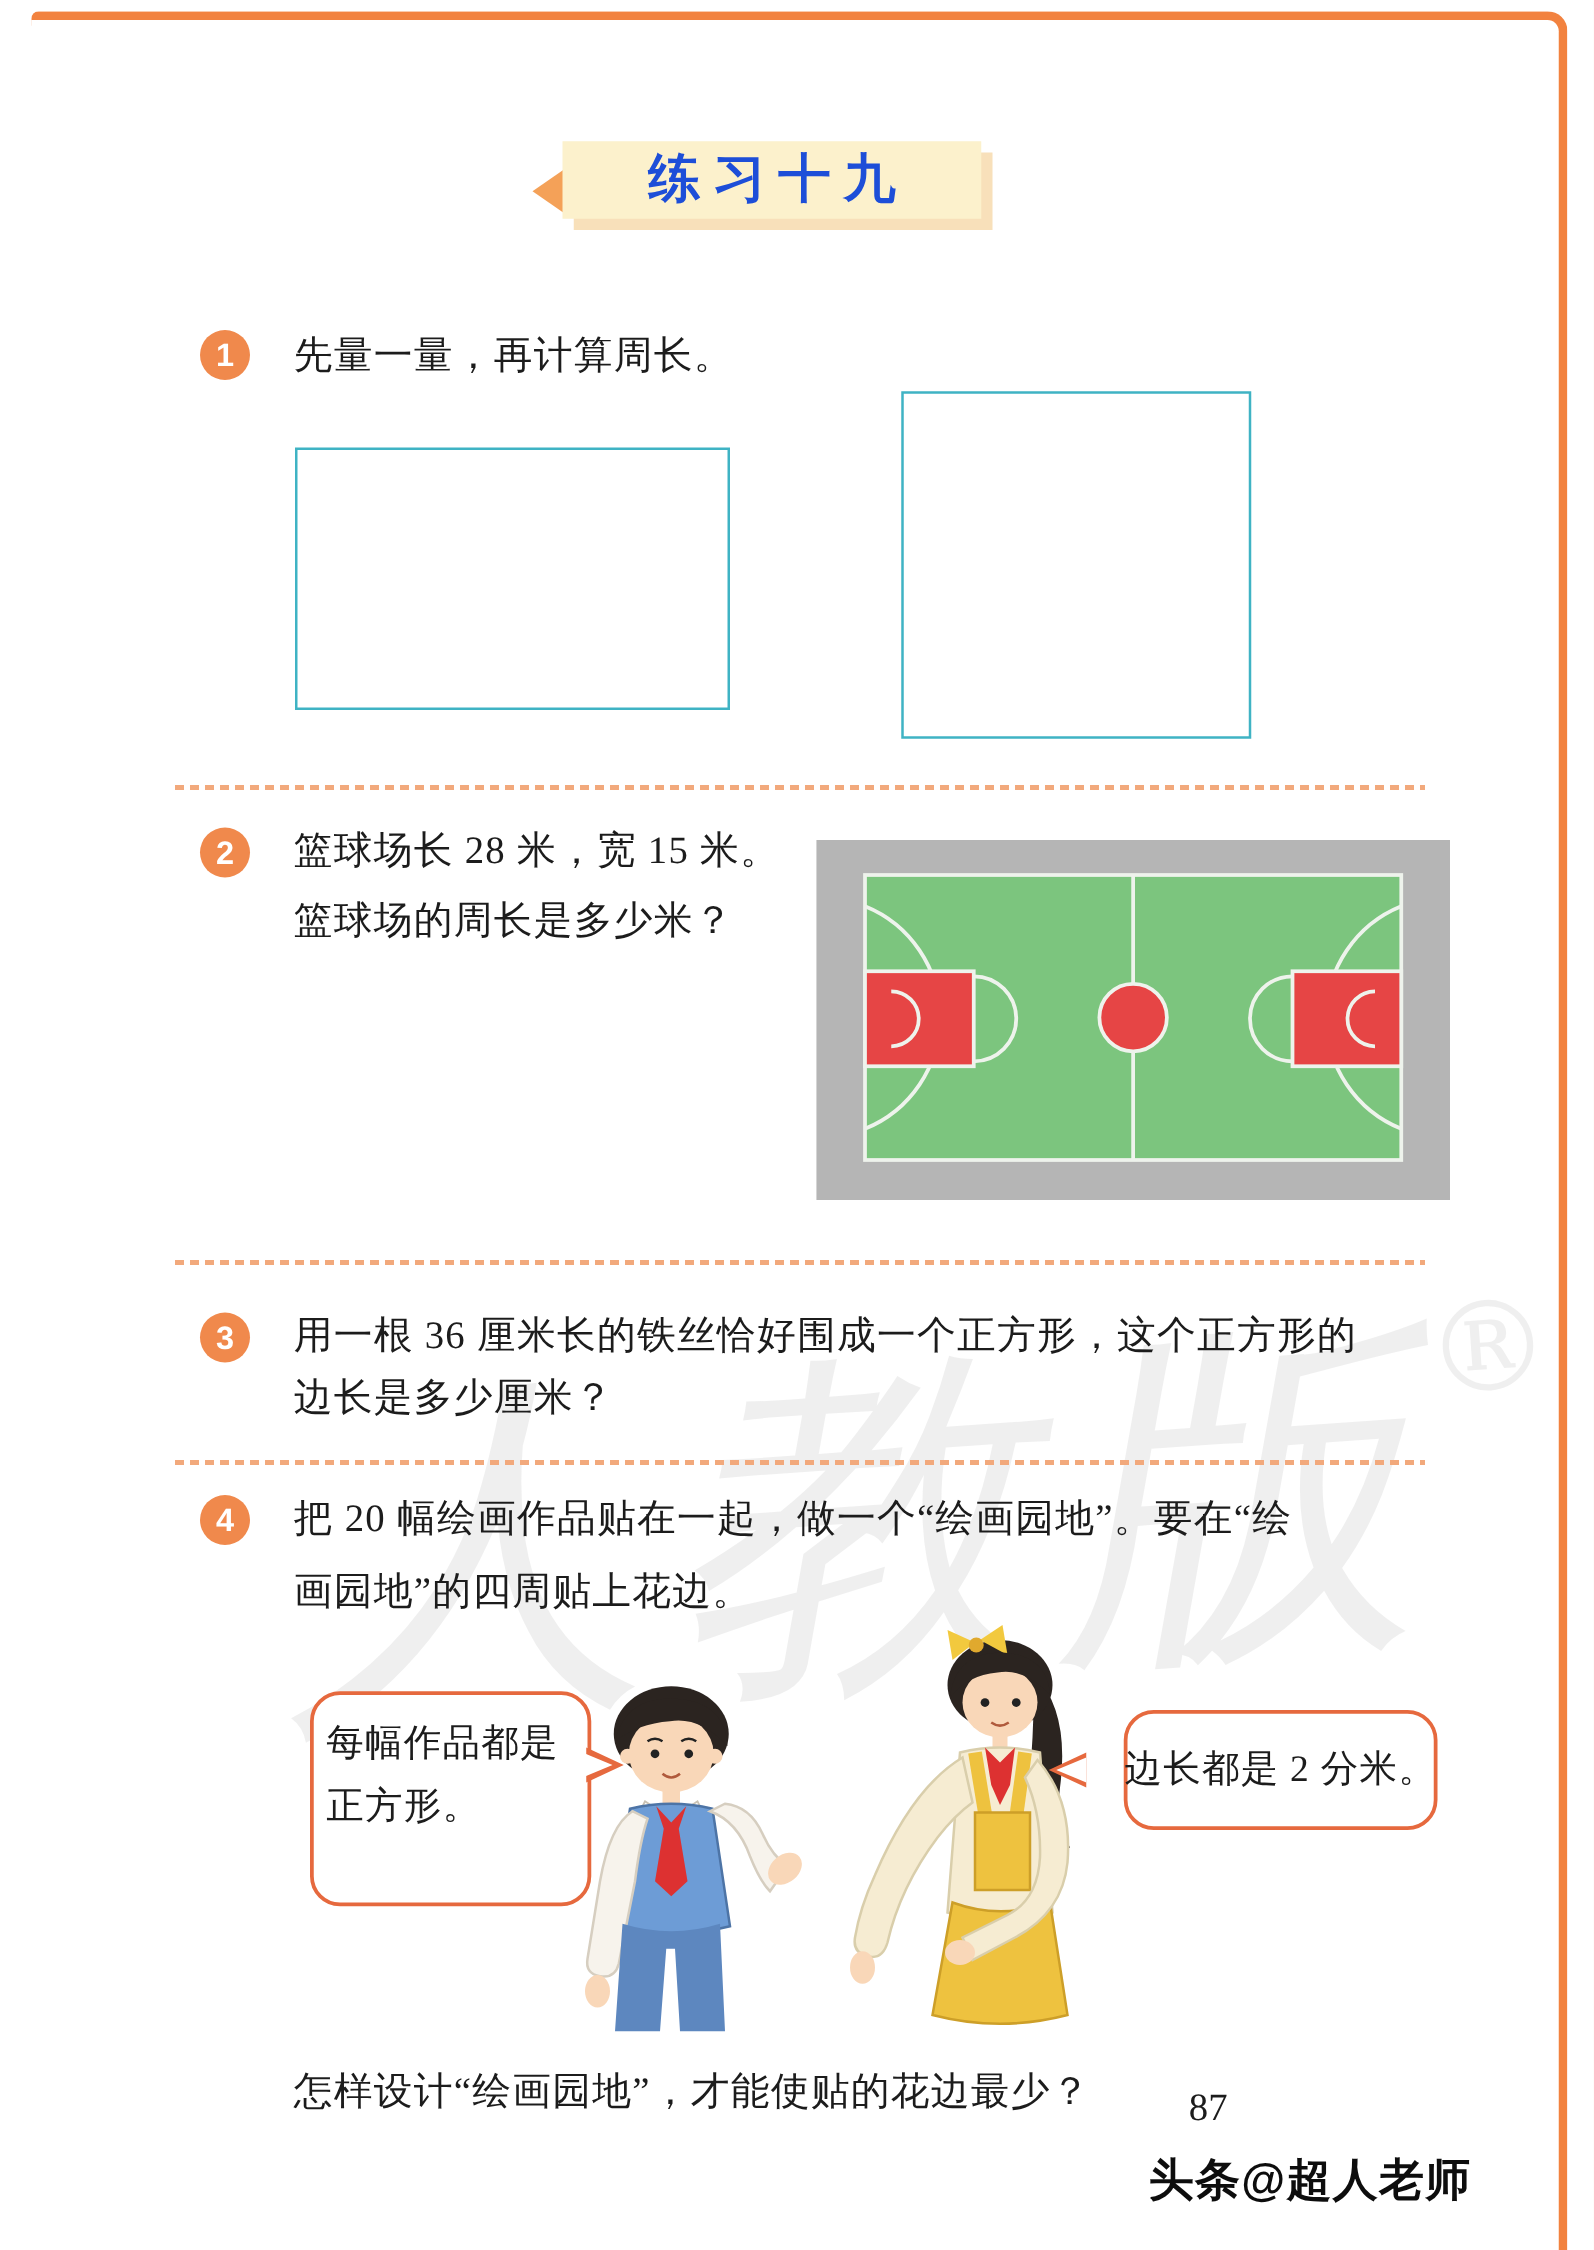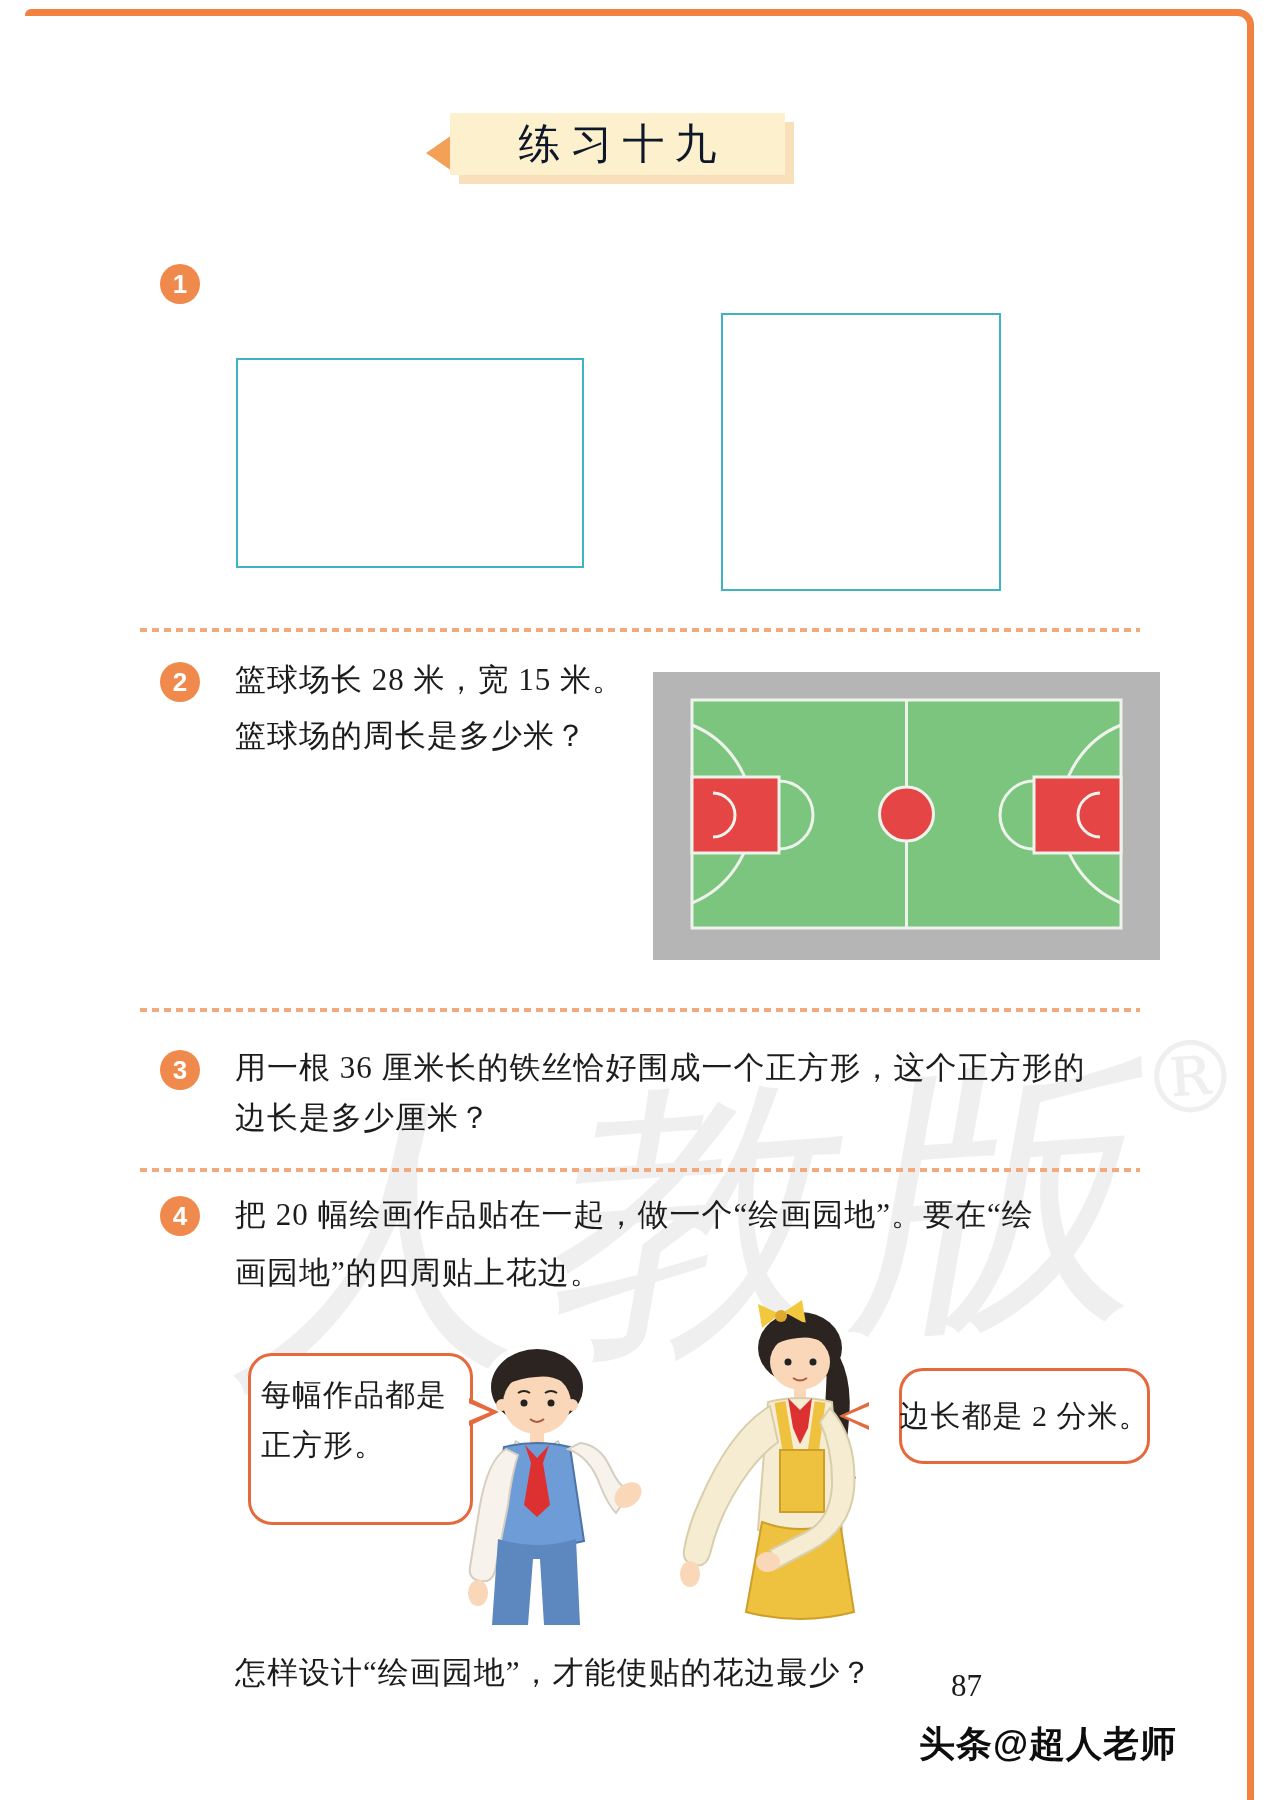--- a/index.html
+++ b/index.html
@@ -26,21 +26,21 @@
     position:absolute;left:450px;top:113px;width:335px;height:62px;z-index:1;
     background:#fcf1cc;box-shadow:9px 9px 0 #f8e0ba;
     display:flex;align-items:center;justify-content:center;
   }
   .banner-arrow{
     position:absolute;left:426px;top:135px;width:0;height:0;z-index:1;
     border-top:18px solid transparent;border-bottom:18px solid transparent;
     border-right:26px solid #f4a158;
   }
   .title{
-    margin:0;font-size:42px;font-weight:normal;color:#0f172a;letter-spacing:10px;line-height:1;
+    margin:0;font-size:42px;font-weight:bold;color:#1d4ed8;letter-spacing:10px;line-height:1;
     padding-left:10px;
   }
   
   .badge{
     position:absolute;width:40px;height:40px;border-radius:50%;background:#f0894c;z-index:1;
     color:#ffffff;font-size:26px;font-weight:bold;display:flex;align-items:center;justify-content:center;
     font-family:"Liberation Sans","DejaVu Sans",sans-serif;
   }
   .q-line{
     position:absolute;font-size:31px;line-height:44px;letter-spacing:1px;white-space:nowrap;z-index:1;
@@ -82,20 +82,21 @@
   <div class="watermark">
     <span>人教版</span><span class="reg">®</span>
   </div>
 
   <div class="banner-arrow"></div>
   <div class="banner">
     <h1 class="title">练习十九</h1>
   </div>
 
   <div class="badge" style="left:160px;top:264px;">1</div>
+  <div class="q-line" style="left:235px;top:262px;">先量一量，再计算周长。</div>
   <div class="mrect" style="left:236px;top:358px;width:344px;height:206px;"></div>
   <div class="mrect" style="left:721px;top:313px;width:276px;height:274px;"></div>
 
   <div class="sep" style="top:628px;"></div>
 
   <div class="badge" style="left:160px;top:662px;">2</div>
   <div class="q-line" style="left:235px;top:658px;">篮球场长 28 米，宽 15 米。</div>
   <div class="q-line" style="left:235px;top:714px;">篮球场的周长是多少米？</div>
 
   <div class="court">

